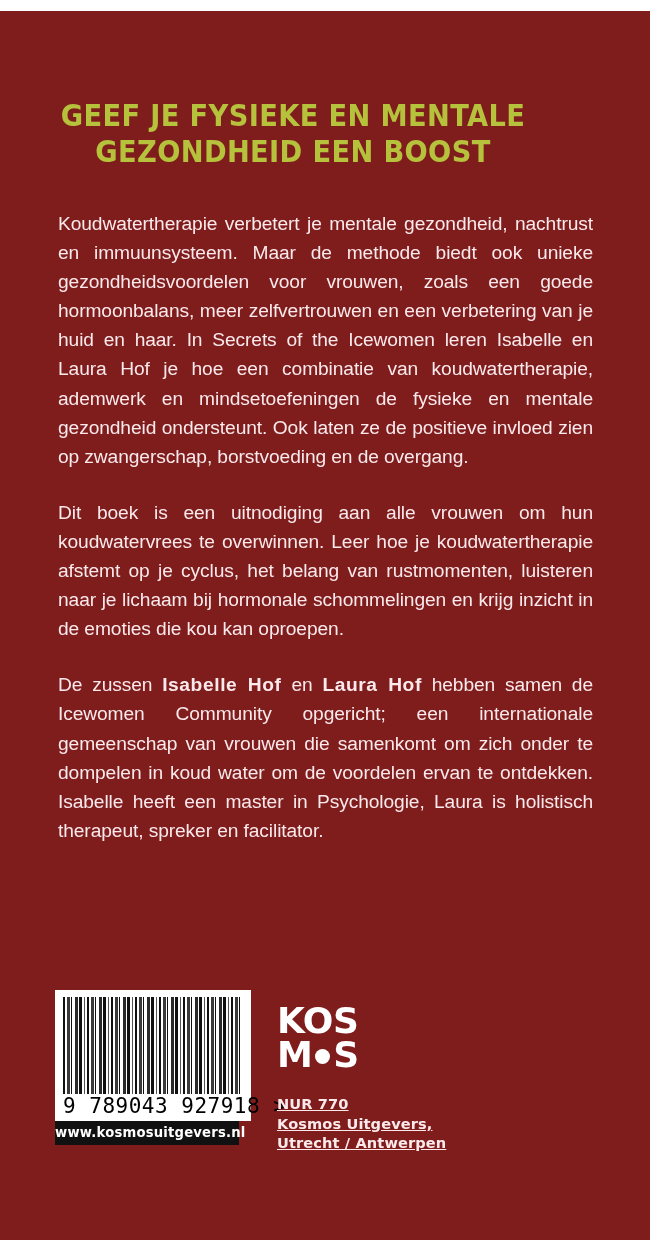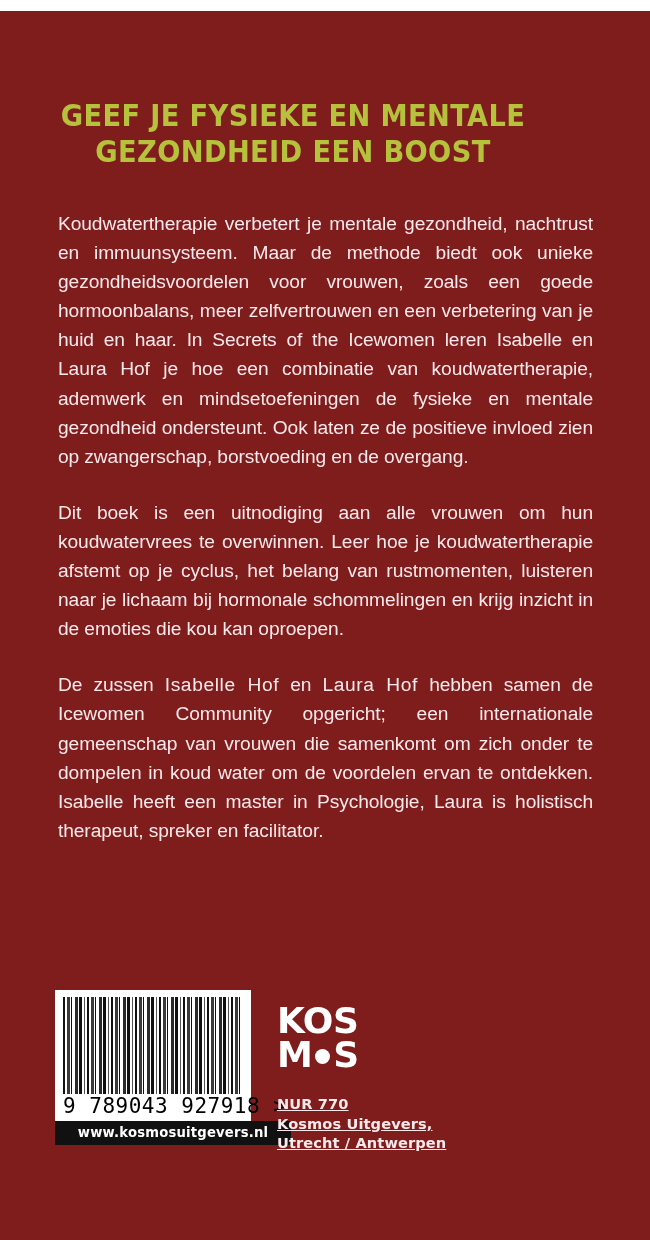--- a/index.html
+++ b/index.html
@@ -54,21 +54,21 @@
     line-height: 29.1px;
     text-align: justify;
     text-justify: inter-word;
     margin: 0 0 27px 0;
     font-weight: 400;
     letter-spacing: -0.1px;
   }
   .para:last-child { margin-bottom: 0; }
   .para .it { }
   .para .bd {
-    font-weight: 400;
+    font-weight: 700;
     letter-spacing: 0.6px;
   }
   #para-bio { margin-top: 0; }
 
   
   #barcode-block {
     position: absolute;
     left: 55px;
     top: 979px;
     width: 196px;
@@ -104,21 +104,21 @@
   }
   #barcode-url {
     background: #111;
     color: #ffffff;
     font-family: "DejaVu Sans", sans-serif;
     font-weight: 700;
     font-size: 13.2px;
     letter-spacing: 0.2px;
     text-align: center;
     padding: 4px 0 5px 0;
-    width: 236px;
+    width: 184px;
     box-sizing: border-box;
   }
 
   
   #publisher-block {
     position: absolute;
     left: 277px;
     top: 993px;
   }
   #kosmos-logo {

